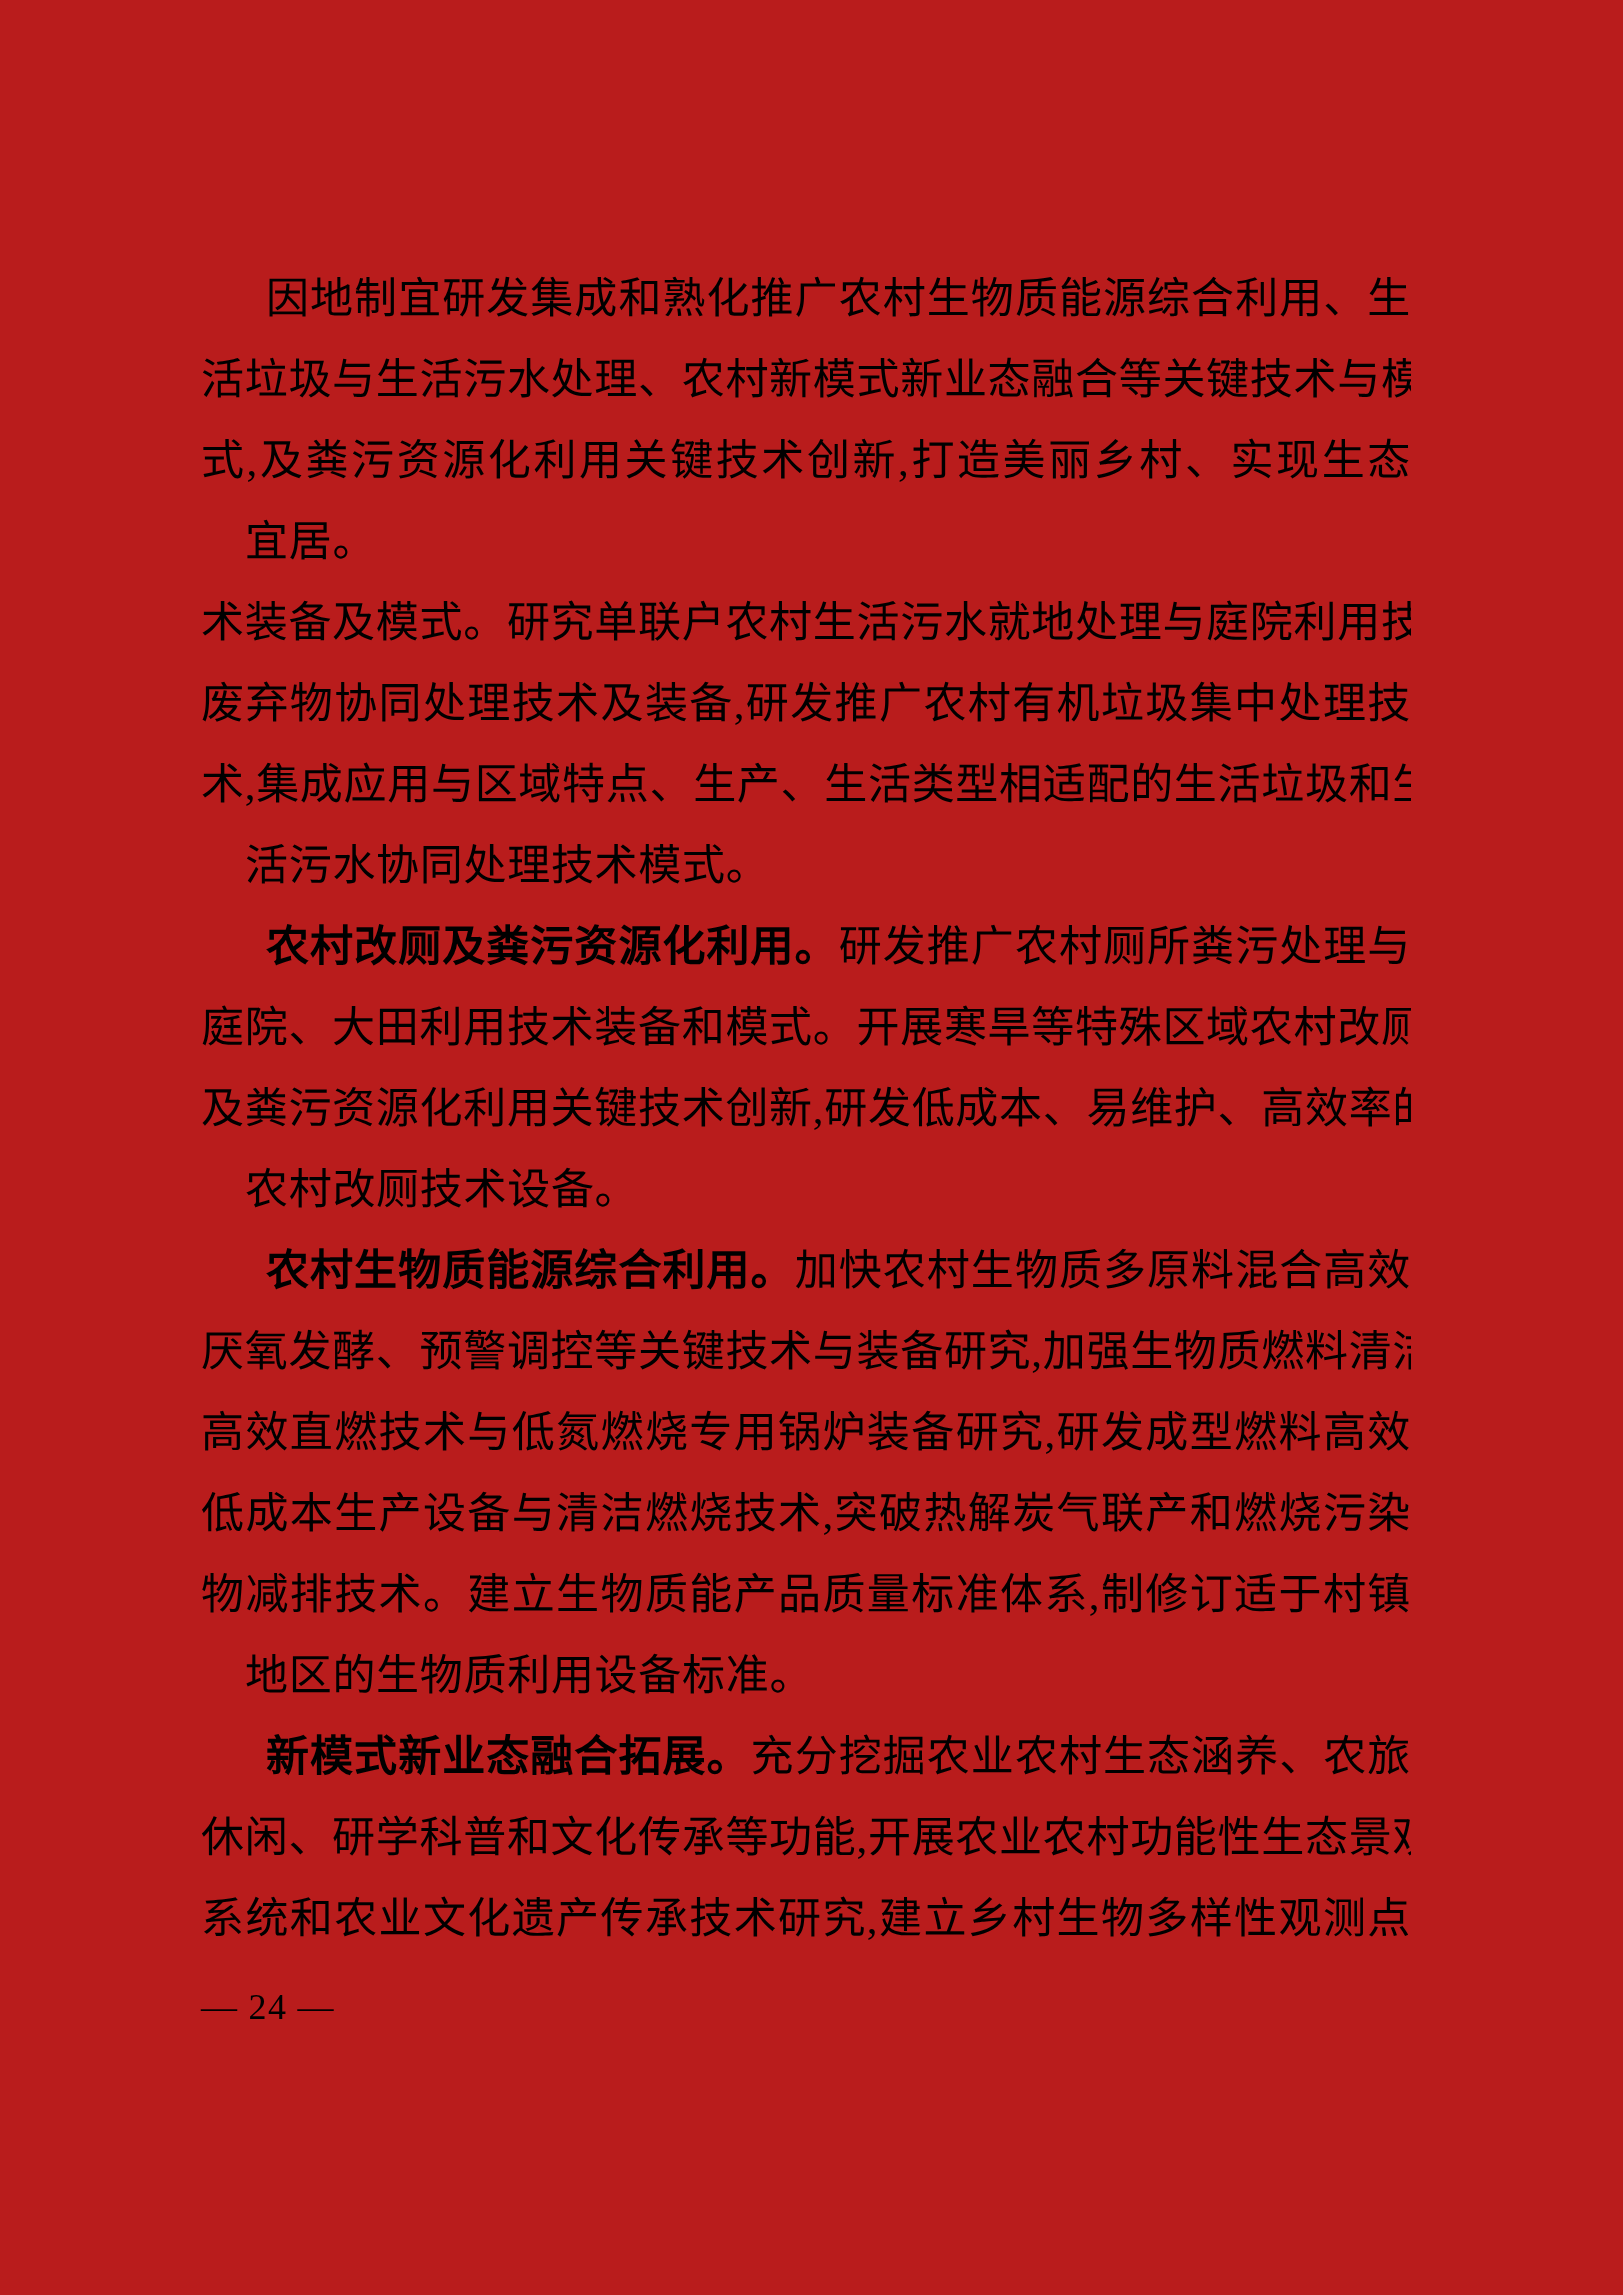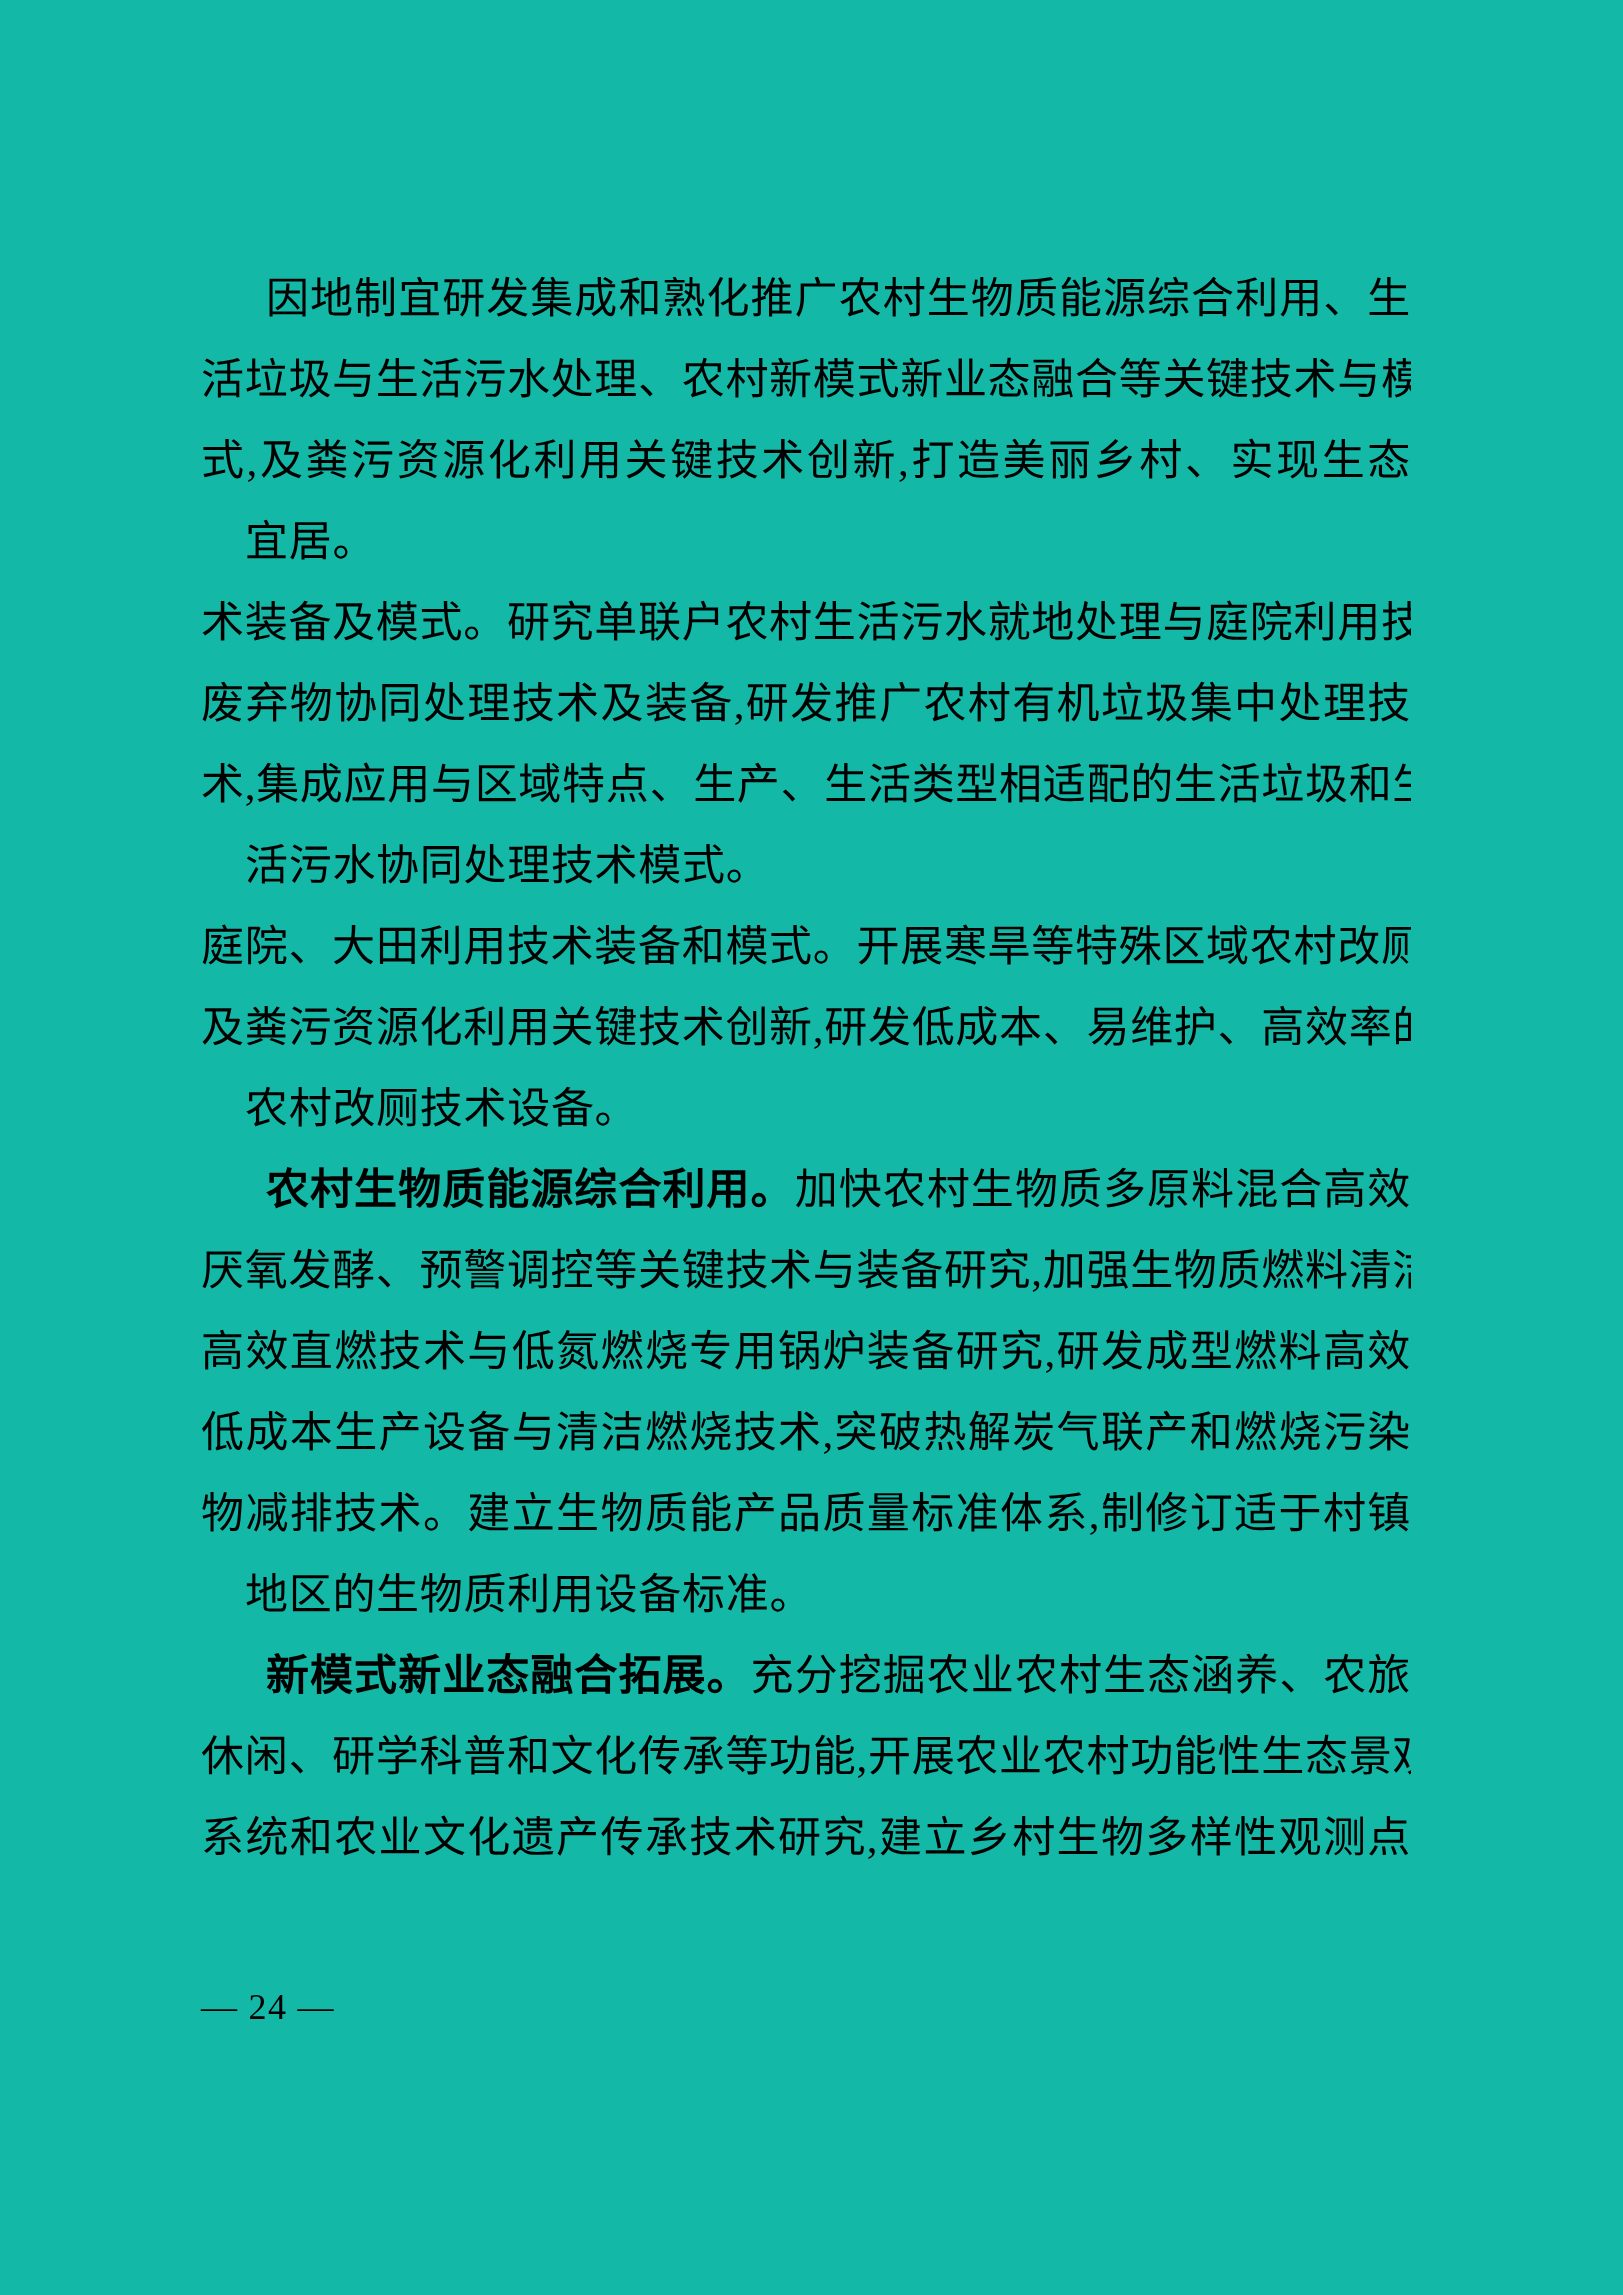--- a/index.html
+++ b/index.html
@@ -9,21 +9,21 @@
   body {
     width: 1623px;
     height: 2295px;
     background: #ffffff;
     overflow: hidden;
   }
   .page {
     position: relative;
     width: 1623px;
     height: 2295px;
-    background: #14b8a6;
+    background: #b91c1c;
     color: #000000;
     font-family: "Liberation Serif", "DejaVu Serif", serif;
   }
   .text-block {
     position: absolute;
     left: 201px;
     top: 258px;
     width: 1210px;
   }
   .line {
@@ -71,20 +71,21 @@
         <div class="line"><span>式,及粪污资源化利用关键技术创新,打造美丽乡村、实现生态</span></div>
         <div class="line para-end"><span>宜居。</span></div>
       </div>
       <div>
         <div class="line"><span>术装备及模式。研究单联户农村生活污水就地处理与庭院利用技</span></div>
         <div class="line"><span>废弃物协同处理技术及装备,研发推广农村有机垃圾集中处理技</span></div>
         <div class="line"><span>术,集成应用与区域特点、生产、生活类型相适配的生活垃圾和生</span></div>
         <div class="line para-end"><span>活污水协同处理技术模式。</span></div>
       </div>
       <div>
+        <div class="line indent"><span class="lead">农村改厕及粪污资源化利用。</span><span>研发推广农村厕所粪污处理与</span></div>
         <div class="line"><span>庭院、大田利用技术装备和模式。开展寒旱等特殊区域农村改厕</span></div>
         <div class="line"><span>及粪污资源化利用关键技术创新,研发低成本、易维护、高效率的</span></div>
         <div class="line para-end"><span>农村改厕技术设备。</span></div>
       </div>
       <div>
         <div class="line indent"><span class="lead">农村生物质能源综合利用。</span><span>加快农村生物质多原料混合高效</span></div>
         <div class="line"><span>厌氧发酵、预警调控等关键技术与装备研究,加强生物质燃料清洁</span></div>
         <div class="line"><span>高效直燃技术与低氮燃烧专用锅炉装备研究,研发成型燃料高效</span></div>
         <div class="line"><span>低成本生产设备与清洁燃烧技术,突破热解炭气联产和燃烧污染</span></div>
         <div class="line"><span>物减排技术。建立生物质能产品质量标准体系,制修订适于村镇</span></div>

